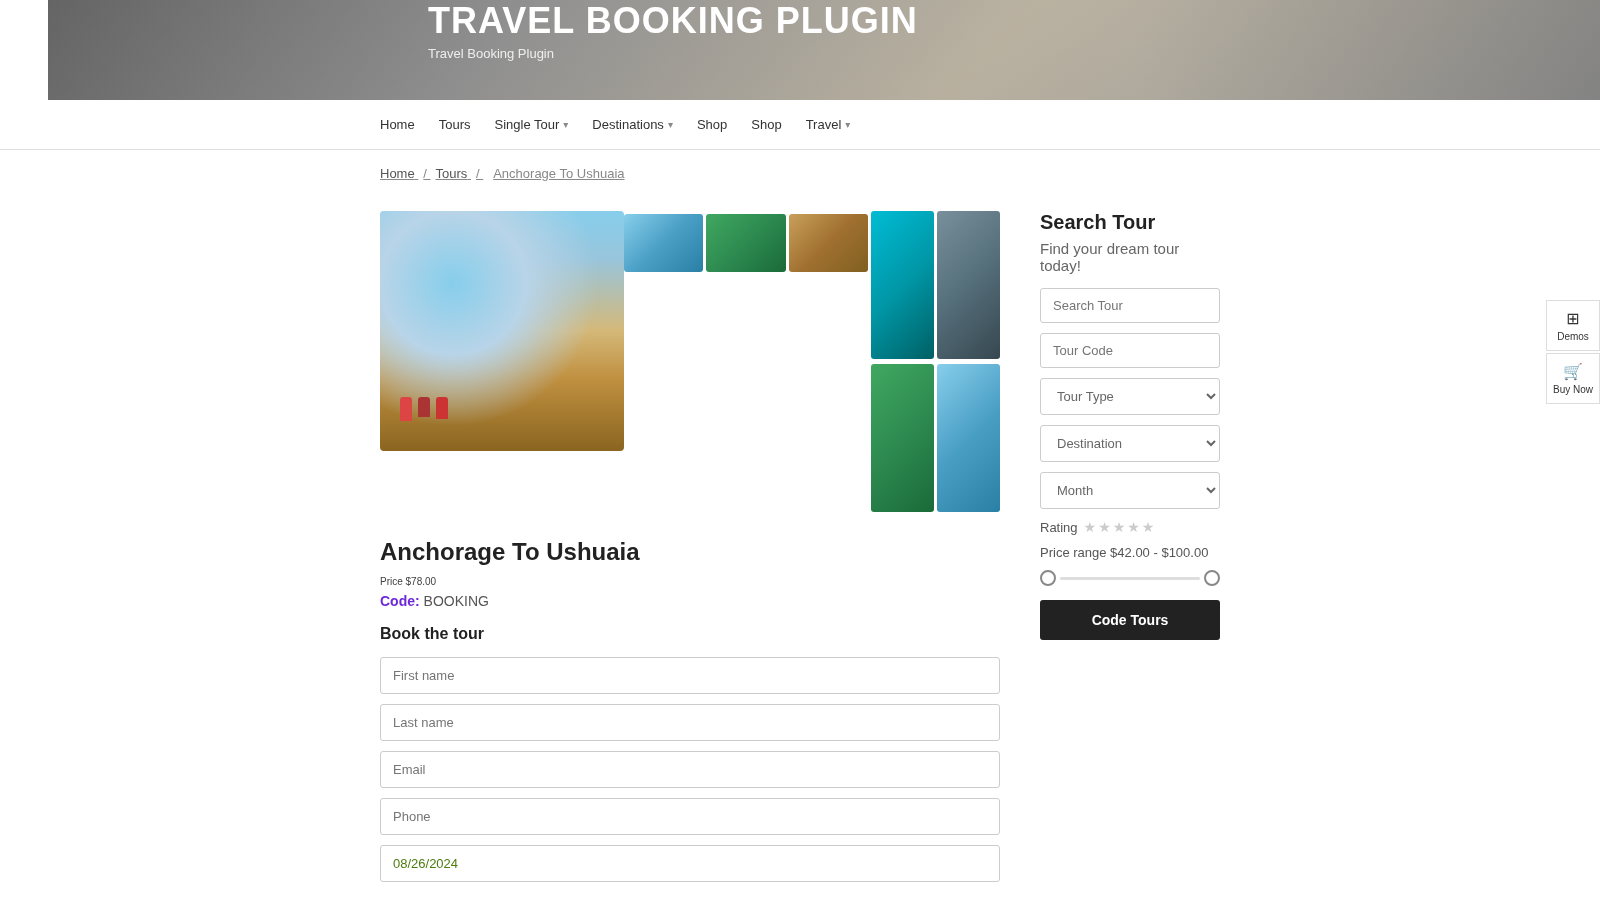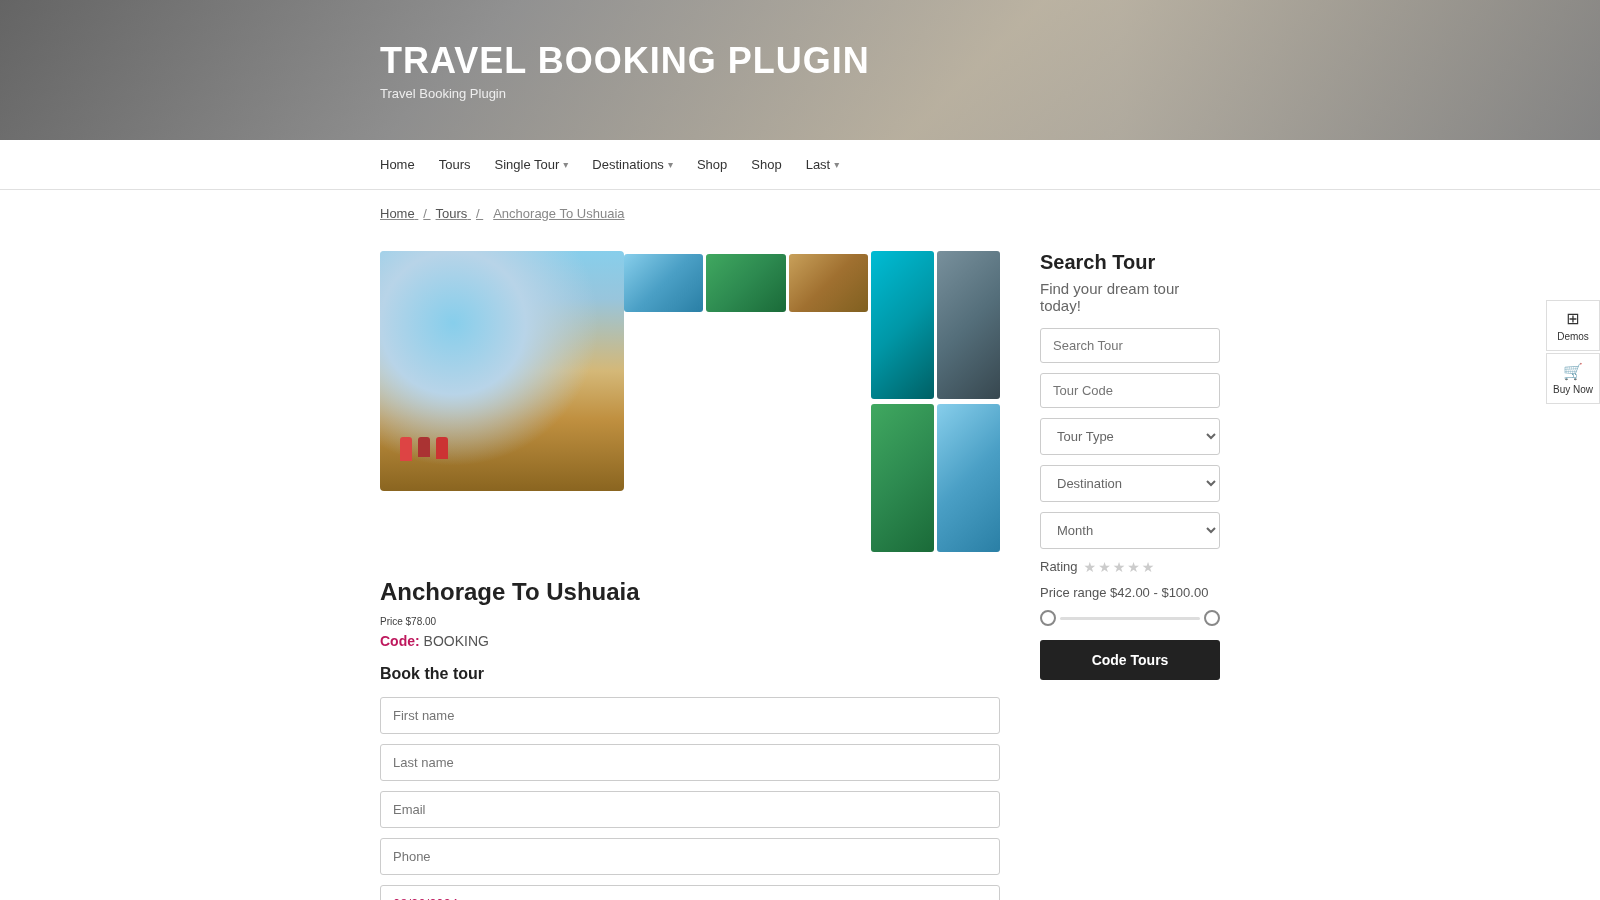--- a/index.html
+++ b/index.html
@@ -1,26 +1,27 @@
 <!DOCTYPE html>
 <html><head>
   <meta charset="utf-8">
   <style>
     * { box-sizing: border-box; margin: 0; padding: 0; }
     body { font-family: Arial, sans-serif; font-size: 14px; color: #333; background: #fff; }
 
     
     .hero {
       position: relative;
-      height: 140px;
+      height: 100px;
       background: linear-gradient(to right, #555 0%, #888 40%, #aaa 70%, #777 100%);
       overflow: hidden;
       display: flex;
-      align-items: center;
+      align-items: flex-start;
       padding-left: 380px;
+      margin-left: 48px;
     }
     .hero-bg {
       position: absolute; top: 0; left: 0; right: 0; bottom: 0;
       background: linear-gradient(135deg, #6b6b6b 0%, #999 30%, #c4b8a0 60%, #888 100%);
       opacity: 0.7;
     }
     .hero-content {
       position: relative; z-index: 1;
     }
     .hero-title {
@@ -161,36 +162,36 @@
 
     
     .tour-title {
       font-size: 24px;
       font-weight: 700;
       color: #222;
       margin-bottom: 10px;
     }
     .tour-price { font-size: 10px; color: #404040; margin-bottom: 6px; }
     .tour-code { font-size: 14px; color: #555; margin-bottom: 16px; }
-    .tour-code strong { color: #be185d; }
+    .tour-code strong { color: #6d28d9; }
     .book-title {
       font-size: 16px;
       font-weight: 700;
       color: #222;
       margin-bottom: 14px;
     }
 
     
     .form-field {
       width: 100%;
       padding: 10px 12px;
       border: 1px solid #ccc;
       border-radius: 3px;
       font-size: 13px;
-      color: #be185d;
+      color: #4d7c0f;
       margin-bottom: 10px;
       outline: none;
     }
 
     
     .right-sidebar {
       width: 180px;
       flex-shrink: 0;
     }
     .search-section { margin-bottom: 20px; }
@@ -223,21 +224,21 @@
       font-size: 13px;
       color: #666;
       margin-bottom: 10px;
       background: #fff;
       cursor: pointer;
       outline: none;
       appearance: auto;
     }
     .rating-row {
       display: flex;
-      align-items: flex-start;
+      align-items: center;
       gap: 6px;
       margin-bottom: 10px;
     }
     .rating-label { font-size: 13px; color: #555; }
     .stars { color: #ccc; font-size: 14px; letter-spacing: 2px; }
     .price-range {
       font-size: 13px;
       color: #555;
       margin-bottom: 10px;
     }
@@ -310,21 +311,21 @@
     <span>Destinations</span>
     <span class="nav-chevron">▾</span>
   </a>
   <a class="nav-item">
     <span>Shop</span>
   </a>
   <a class="nav-item">
     <span>Shop</span>
   </a>
   <a class="nav-item">
-    <span>Last</span>
+    <span>Travel</span>
     <span class="nav-chevron">▾</span>
   </a>
 </nav>
 
 <div class="breadcrumb-row">
   <a>Home</a>
   <span> / </span>
   <a>Tours</a>
   <span> / </span>
   <span>Anchorage To Ushuaia</span>

